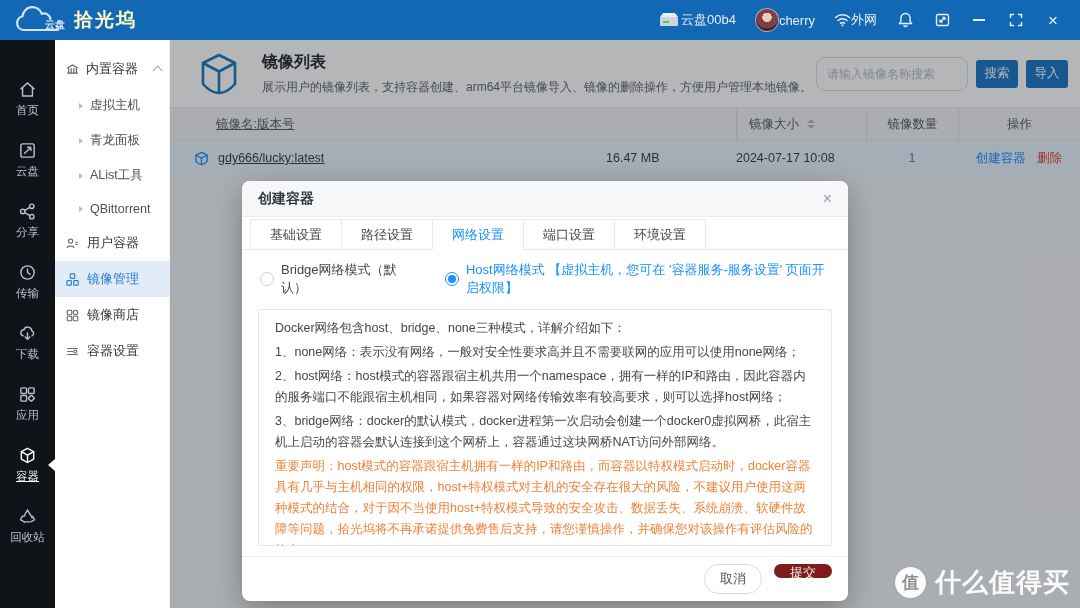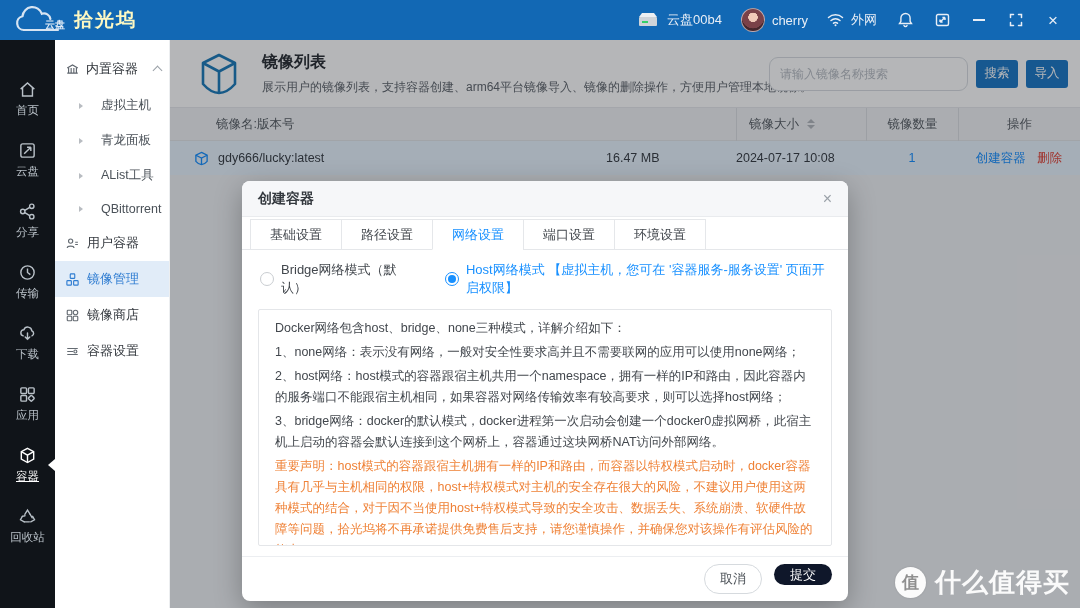--- a/index.html
+++ b/index.html
@@ -8,21 +8,21 @@
 
   
   .topbar { position:absolute; left:0; top:0; width:1080px; height:40px; background:#1268b4;
             display:flex; align-items:center; justify-content:space-between; z-index:40; }
   .topbar-left { display:flex; align-items:center; gap:8px; padding-left:14px; }
   .logo-cloud { position:relative; width:52px; height:30px; }
   .logo-cloud svg { display:block; }
   .logo-cloud .logo-word { position:absolute; right:1px; bottom:3px; font-size:10px; color:#dde9f5; font-weight:bold; }
   .brand { font-size:19px; font-weight:bold; color:#fef9c3; letter-spacing:2px; }
   .topbar-right { display:flex; align-items:center; gap:19px; padding-right:18px; color:#e8eef6; font-size:13px; }
-  .tb-group { display:flex; align-items:center; gap:7px; }
+  .tb-group { display:flex; align-items:center; }
   .avatar { width:24px; height:24px; border-radius:50%;
             background:radial-gradient(circle at 50% 38%, #f0c9b8 0 26%, #7a4148 28% 62%, #46262c 64% 100%);
             border:1px solid rgba(255,255,255,.55); }
   .winbtn { display:flex; align-items:center; justify-content:center; width:18px; height:18px; color:#e8eef6; }
   .minus-line { width:12px; height:2px; background:#e8eef6; }
   .x-glyph { font-size:17px; line-height:1; }
 
   
   .primary-nav { position:absolute; left:0; top:40px; width:55px; bottom:0; background:#101419;
                  display:flex; flex-direction:column; align-items:stretch; padding-top:31px; z-index:30; }
@@ -33,45 +33,45 @@
   .pnav-item.active::after { content:""; position:absolute; right:0; top:50%; transform:translateY(-50%);
                border-top:6px solid transparent; border-bottom:6px solid transparent; border-right:7px solid #ffffff; }
 
   
   .secondary-nav { position:absolute; left:55px; top:40px; width:115px; bottom:0; background:#ffffff;
                    padding-top:10px; z-index:20; border-right:1px solid #eceef0; }
   .snav-group { display:flex; align-items:center; gap:6px; padding:10px 8px 10px 10px; font-size:13px; color:#2f343a;text-align:center; }
   .snav-group svg { width:15px; height:15px; color:#5c636b; }
   .chev-up { width:7px; height:7px; border-left:1.5px solid #9aa0a7; border-top:1.5px solid #9aa0a7;
              transform:rotate(45deg); margin-left:auto; margin-top:3px; }
-  .snav-sub { display:flex; align-items:center; gap:18px; padding:9px 12px 9px 24px; font-size:12.5px; color:#4a5158; cursor:pointer; }
+  .snav-sub { display:flex; align-items:center; gap:7px; padding:9px 12px 9px 24px; font-size:12.5px; color:#4a5158; cursor:pointer; }
   .tri-bullet { width:0; height:0; border-left:4px solid #b8bcc1; border-top:3px solid transparent; border-bottom:3px solid transparent; }
   .snav-item { display:flex; align-items:center; gap:7px; padding:9px 8px 9px 10px; font-size:13px; color:#34393f; cursor:pointer; }
   .snav-item svg { width:15px; height:15px; color:#646b72; }
   .snav-item.active { background:#e1ecf8; color:#2e7cd1;font-family:Liberation Mono, monospace; }
   .snav-item.active svg { color:#2e7cd1; }
 
   
   .main { position:absolute; left:170px; top:40px; right:0; bottom:0; background:#f0f2f5; }
   .page-header { position:relative; height:68px; background:#ffffff; border-bottom:1px solid #e7e9ec;
                  display:flex; align-items:center; gap:20px; padding-left:26px; }
   .page-header .big-cube { width:46px; height:46px; color:#1d7cba; }
   .ph-title { font-size:16px; font-weight:bold; color:#2b3036; margin-bottom:6px; }
   .ph-desc { font-size:12px; color:#61676e; }
   .ph-right { position:absolute; right:12px; top:50%; transform:translateY(-50%); display:flex; gap:8px; align-items:center; }
-  .search-input { width:199px; height:28px; border:1px solid #d8dce1; border-radius:9px; background:#fff;
+  .search-input { width:152px; height:28px; border:1px solid #d8dce1; border-radius:9px; background:#fff;
                   font-size:12px; padding:16px 10px; color:#3a4046; outline:none; font-family:inherit; }
   .search-input::placeholder { color:#b8bdc4; }
   .btn-blue { height:28px; min-width:42px; padding:0 8px; background:#1d79c6; color:#fff; font-size:12.5px;
               border:none; border-radius:3px; cursor:pointer; font-family:inherit; }
 
   .table-header { height:33px; background:#f1f3f5; display:flex; align-items:center; font-size:12.5px;
                   color:#565c63; border-bottom:1px solid #e2e5e8; }
   .table-row { height:34px; background:#e9f4fe; display:flex; align-items:center; font-size:12.5px; color:#383e45; }
-  .col-name { flex:1; display:flex; align-items:center; gap:9px; padding-left:24px; }
+  .col-name { flex:1; display:flex; align-items:center; gap:9px; padding-left:24px;text-decoration:underline; }
   .table-header .col-name { padding-left:46px; }
   .col-size { width:130px; padding-left:12px; display:flex; align-items:center; gap:5px; }
   .col-created { width:142px; padding-left:12px; display:flex; align-items:center; gap:5px; }
   .col-count { width:92px; text-align:center; }
   .col-actions { width:122px; text-align:center; }
   .table-header .col-size, .table-header .col-created, .table-header .col-count, .table-header .col-actions
       { border-left:1px solid #dcdfe2; height:33px; line-height:33px; }
   .table-header .col-count, .table-header .col-actions { line-height:33px; }
   .sort { display:inline-flex; flex-direction:column; gap:2px; margin-left:3px; }
   .sort .up { width:0; height:0; border-left:4px solid transparent; border-right:4px solid transparent; border-bottom:4px solid #b3b8be; }
@@ -102,21 +102,21 @@
   .radio.checked .radio-circle::after { content:""; width:8px; height:8px; border-radius:50%; background:#1890ff; }
   .radio-label { color:#42474d; }
   .radio.checked .radio-label { color:#1890ff; }
   .info-box { margin:6px 16px 10px; border:1px solid #e4e6e9; border-radius:2px; padding:8px 16px;
               font-size:12.5px; color:#42474d; overflow:hidden; min-height:0; }
   .info-box p { line-height:21px; margin-bottom:3px; }
   .info-box p.warning { color:#ef8136; }
   .modal-footer { flex:none; border-top:1px solid #eceef1; padding:7px 16px; display:flex; justify-content:flex-end; gap:12px; }
   .btn-cancel { height:30px; min-width:58px; border-radius:15px; border:1px solid #d6dade; background:#fff;
                 color:#4a5056; font-size:13px; cursor:pointer; font-family:inherit; }
-  .btn-submit { height:21px; min-width:58px; border-radius:15px; border:none; background:#0f172a;
+  .btn-submit { height:14px; min-width:58px; border-radius:15px; border:none; background:#7f1d1d;
                 color:#fff; font-size:13px; cursor:pointer; font-family:inherit; }
 
   
   .watermark { position:absolute; right:10px; bottom:8px; z-index:30; display:flex; align-items:center; gap:9px; }
   .wm-badge { width:31px; height:31px; border-radius:50%; background:#fbfbfb; color:#8f8f8f; font-weight:bold;
               font-size:17px; display:flex; align-items:center; justify-content:center; box-shadow:0 0 2px rgba(0,0,0,.15); }
   .wm-text { font-size:26px; font-weight:bold; color:rgba(253,253,253,.96); letter-spacing:1px; }
 
   svg { display:block; }
 </style>

